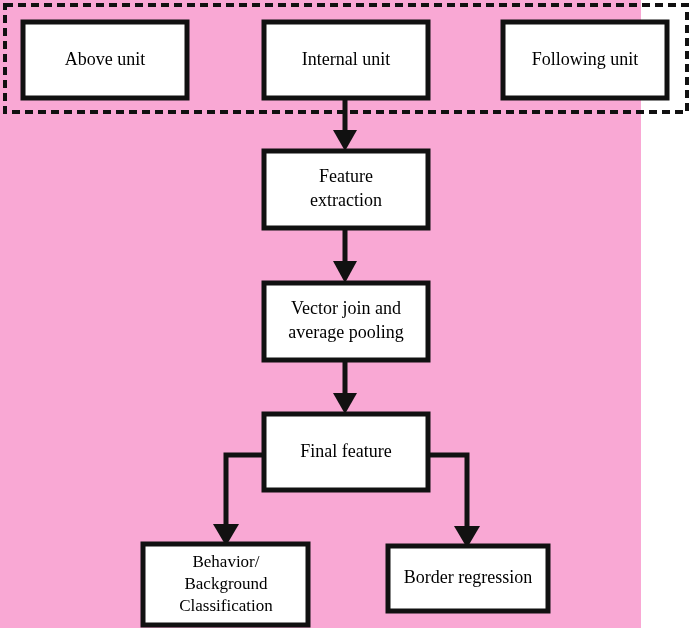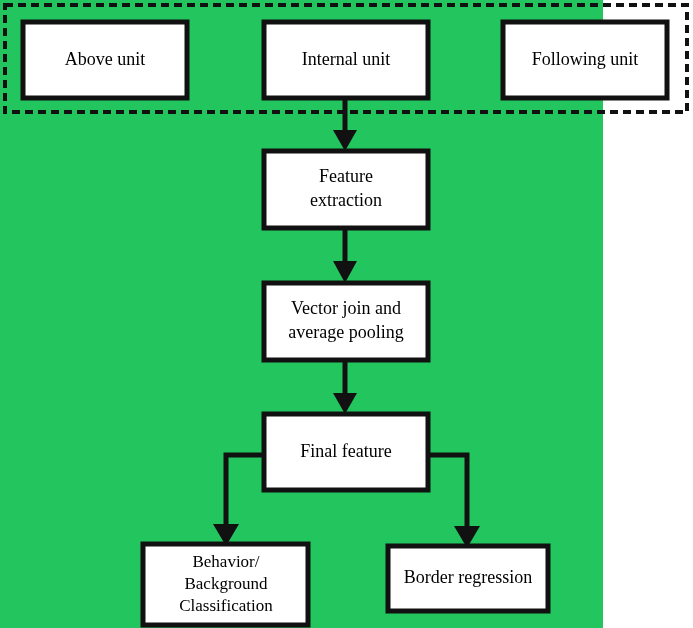--- a/index.html
+++ b/index.html
@@ -10,21 +10,22 @@
   body {
     width: 693px;
     height: 628px;
     font-family: "Liberation Serif", "DejaVu Serif", serif;
     overflow: hidden;
   }
   #diagram-root {
     position: relative;
     width: 603px;
     height: 628px;
-    background: #22c55e;
+    background: #f9a8d4;
+    padding-left: 38px;
   }
   svg.flow {
     position: absolute;
     top: 0;
     left: 0;
     width: 693px;
     height: 628px;
     display: block;
   }
   .node-box {

